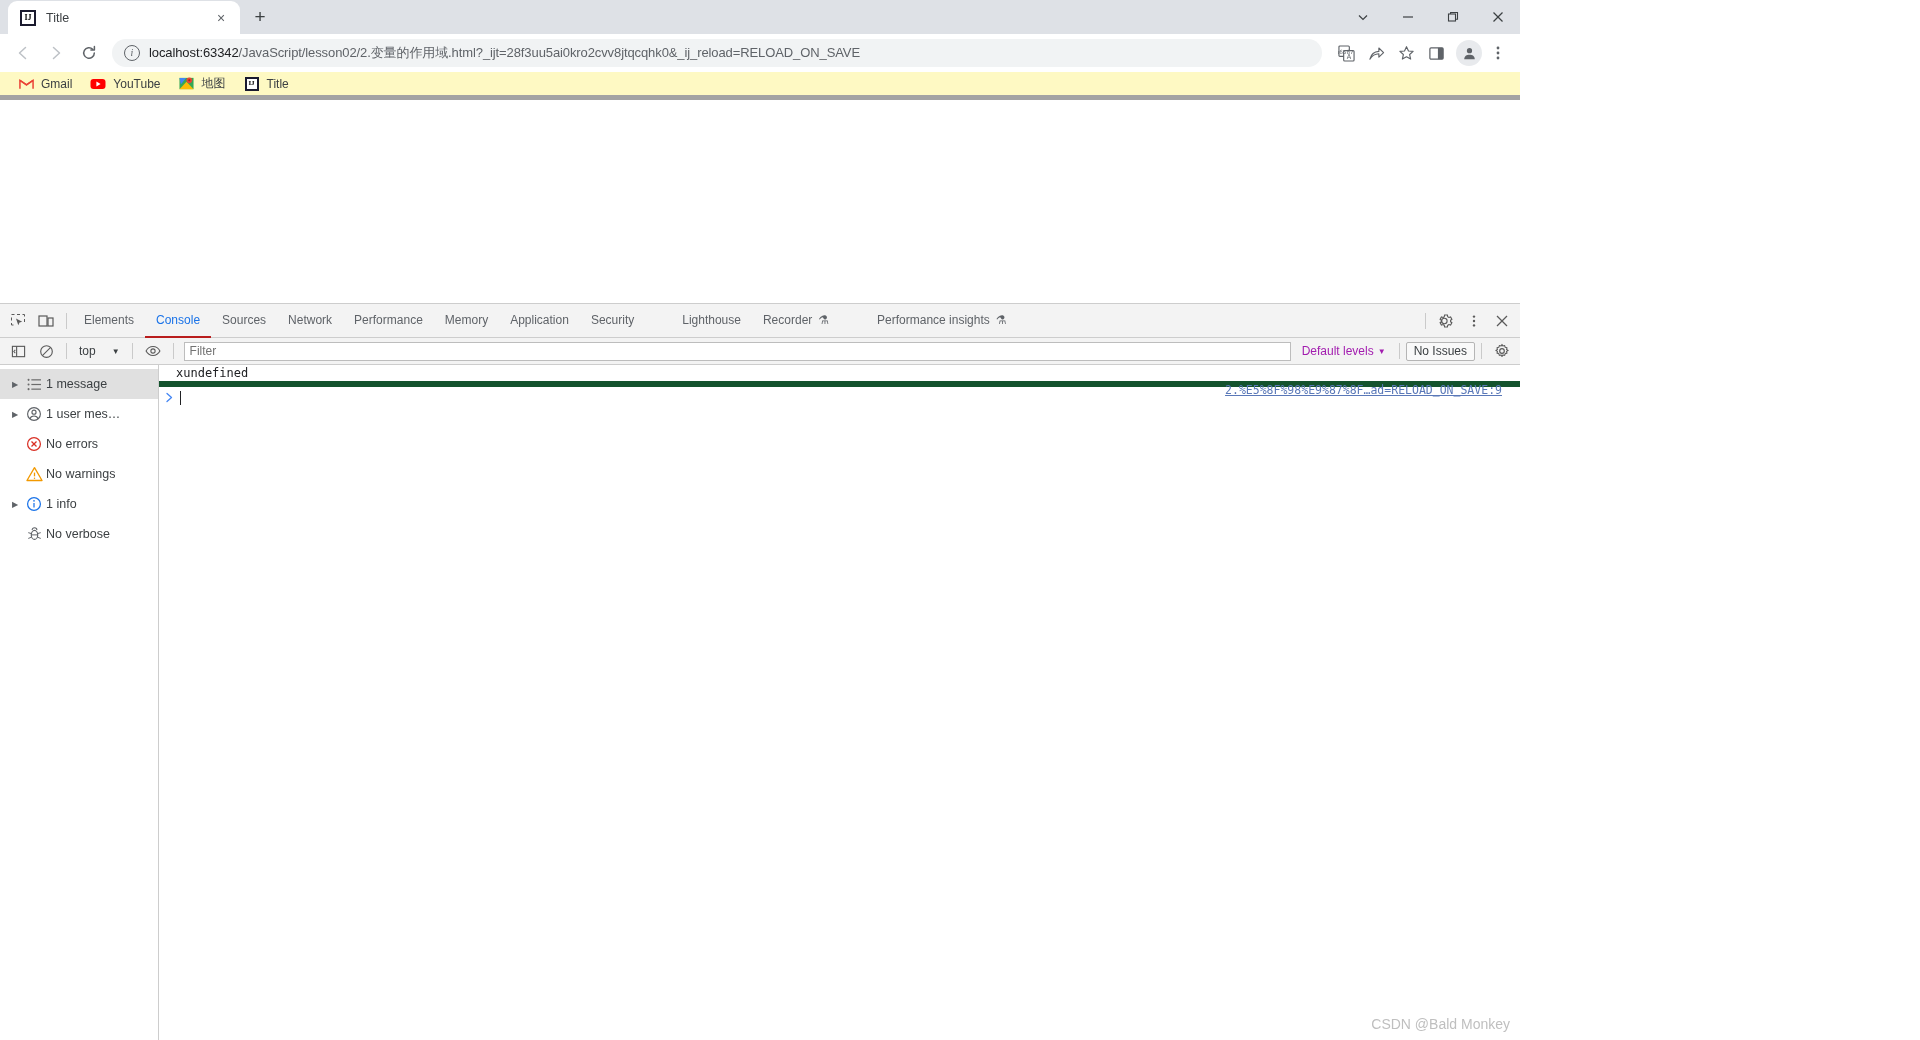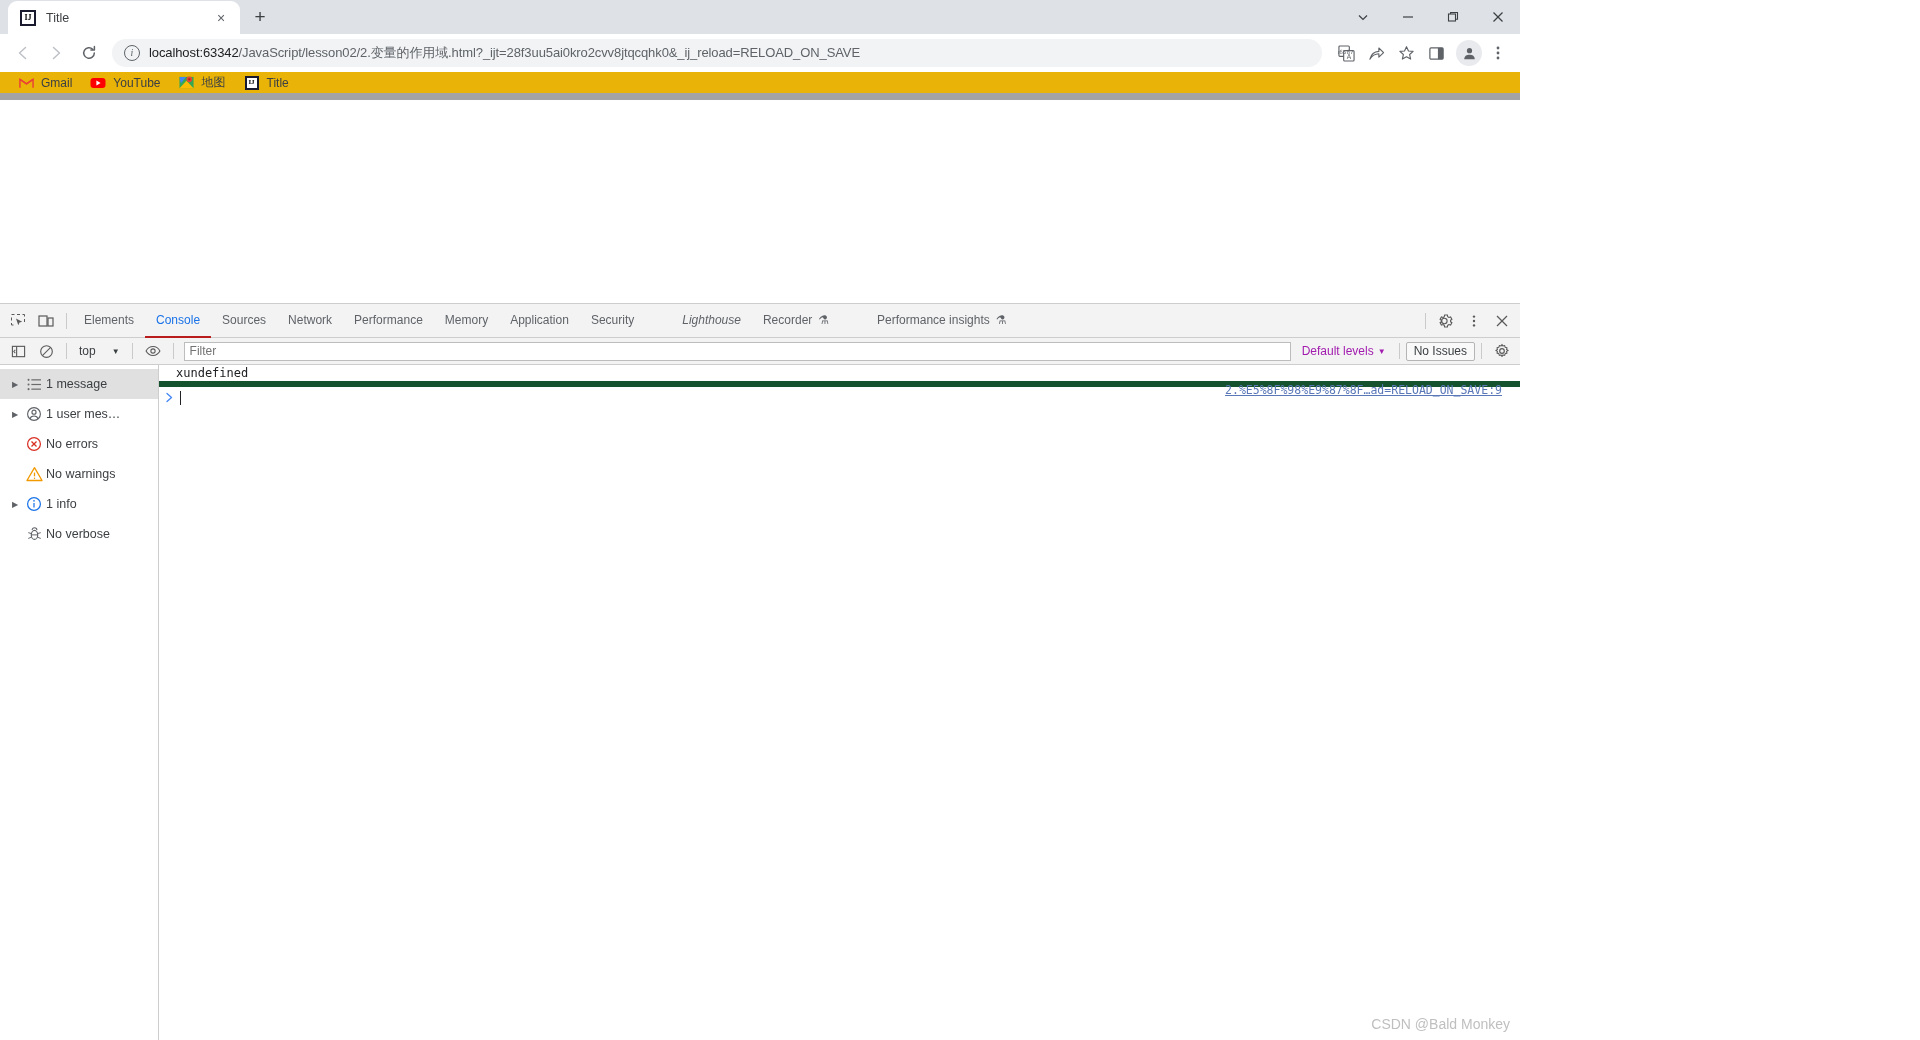--- a/index.html
+++ b/index.html
@@ -87,23 +87,23 @@
     display: flex; align-items: center; justify-content: center;
     color: #5f6368; border-radius: 50%;
   }
   .avatar-btn {
     width: 26px; height: 26px; border-radius: 50%;
     background: #e8eaed; display: flex; align-items: center;
     justify-content: center; margin-left: 6px; color: #5f6368;
   }
 
   .bookmarks {
-    height: 28px; background: #eab308;
+    height: 28px; background: #fef9c3;
     display: flex; align-items: center; padding: 0 8px 0 10px;
-    border-bottom: 7px solid #a3a3a3;
+    border-bottom: 5px solid #a3a3a3;
   }
   .bm {
     display: flex; align-items: center; height: 22px;
     padding: 0 8px; border-radius: 4px; margin-right: 2px;
   }
   .bm-ico {
     width: 16px; height: 16px; flex: 0 0 16px; margin-right: 7px;
     display: flex; align-items: center; justify-content: center;
     font-size: 11px; line-height: 1;
   }
@@ -405,21 +405,21 @@
         </div>
       <div class="dt-tab">
           <span>Memory</span>
         </div>
       <div class="dt-tab">
           <span>Application</span>
         </div>
       <div class="dt-tab">
           <span>Security</span>
         </div>
-      <div class="dt-tab" style="margin-left:26px;font-style:italic;">
+      <div class="dt-tab" style="margin-left:26px;">
           <span>Lighthouse</span>
         </div>
       <div class="dt-tab">
           <span>Recorder</span>
           <span class="flask">⚗</span>
         </div>
       <div class="dt-tab" style="margin-left:26px;">
           <span>Performance insights</span>
           <span class="flask">⚗</span>
         </div>

